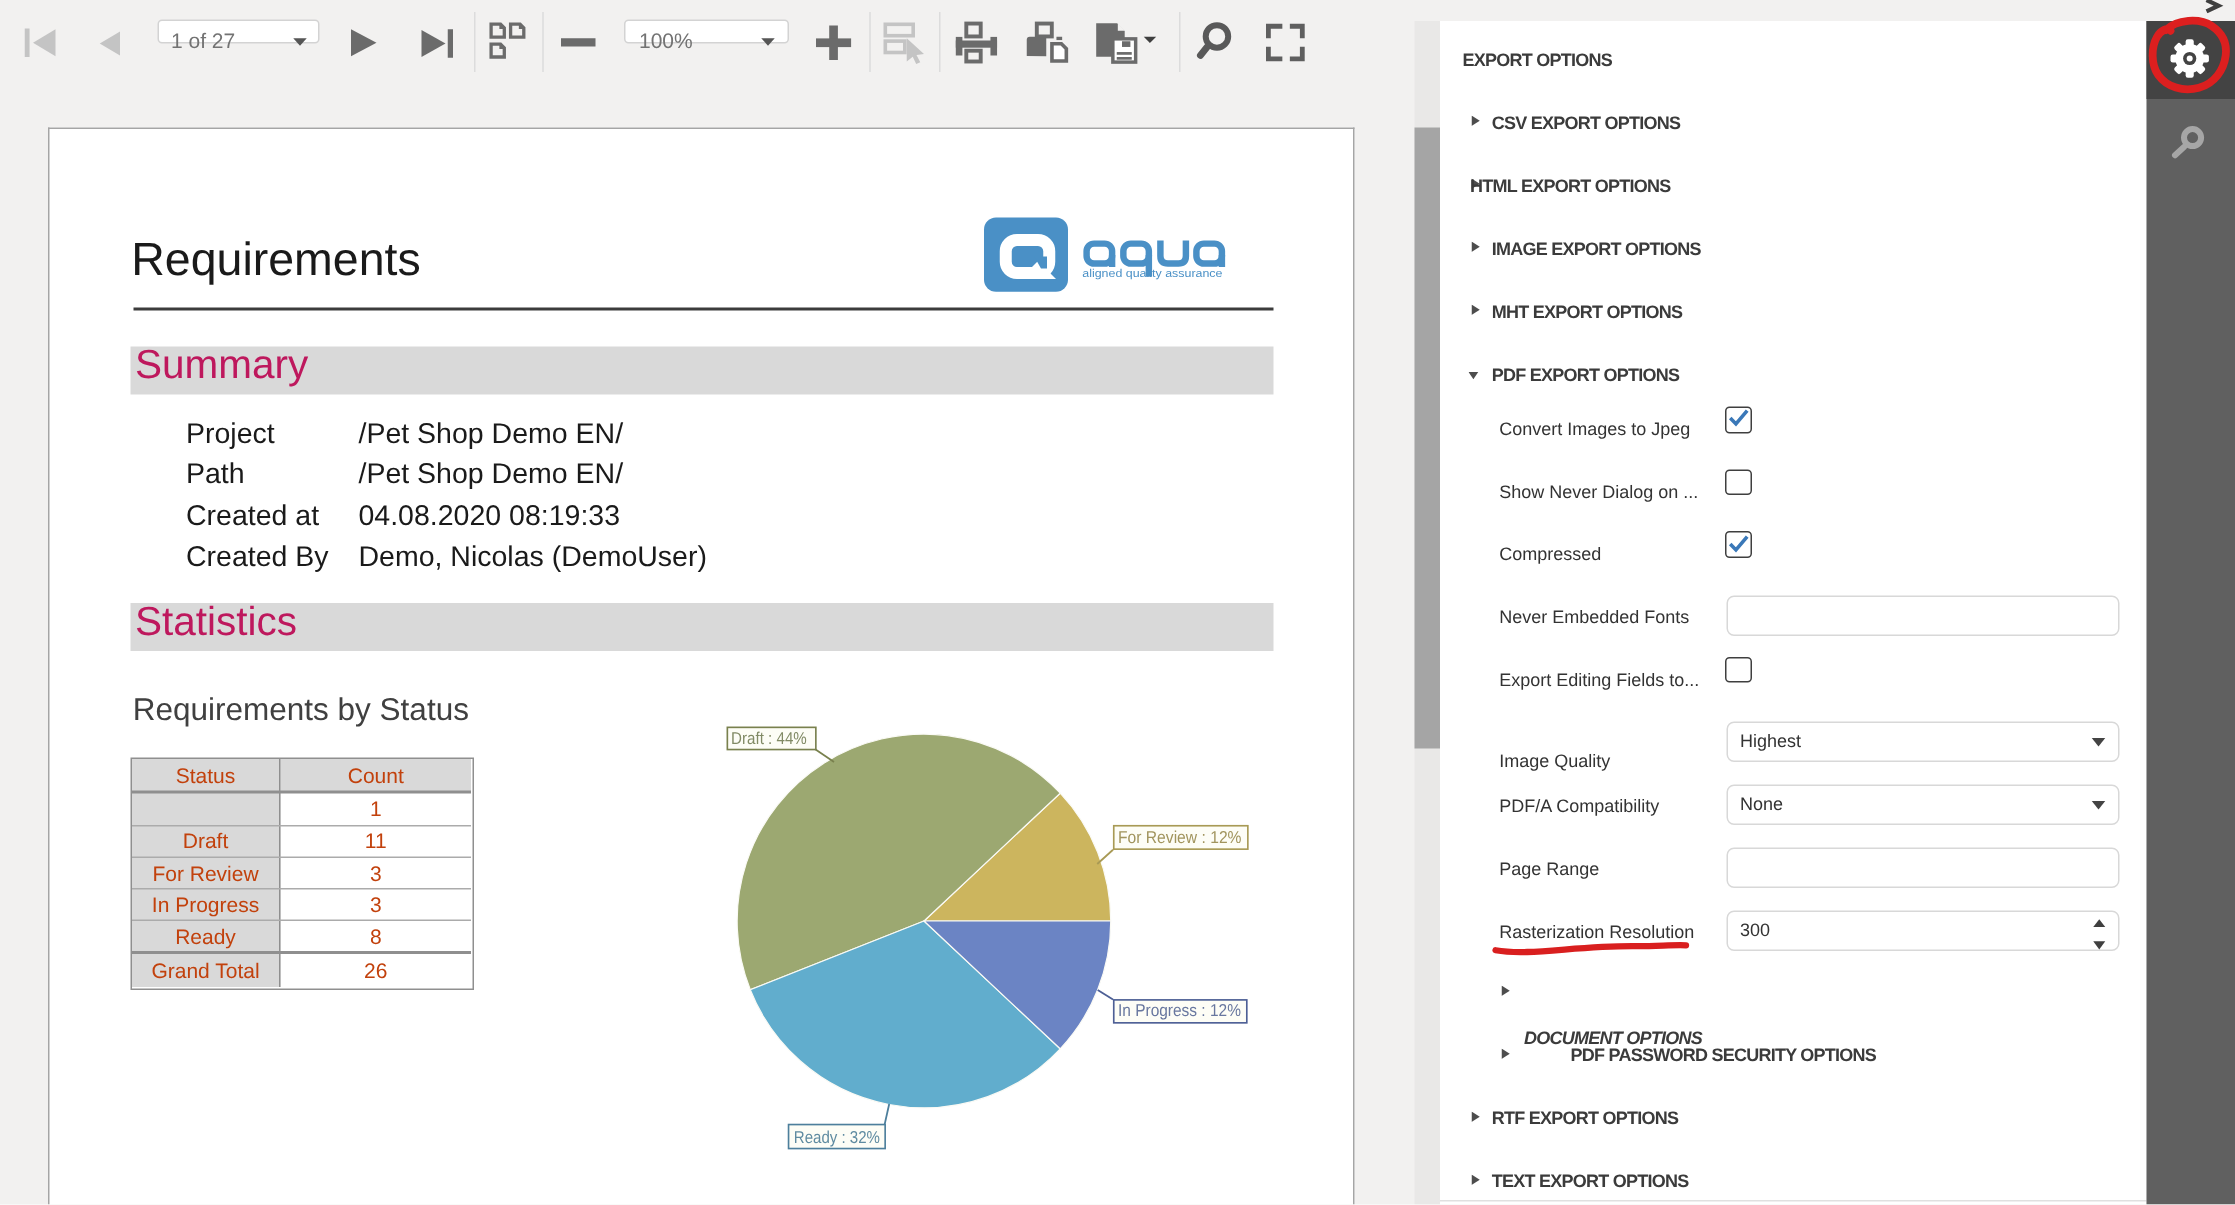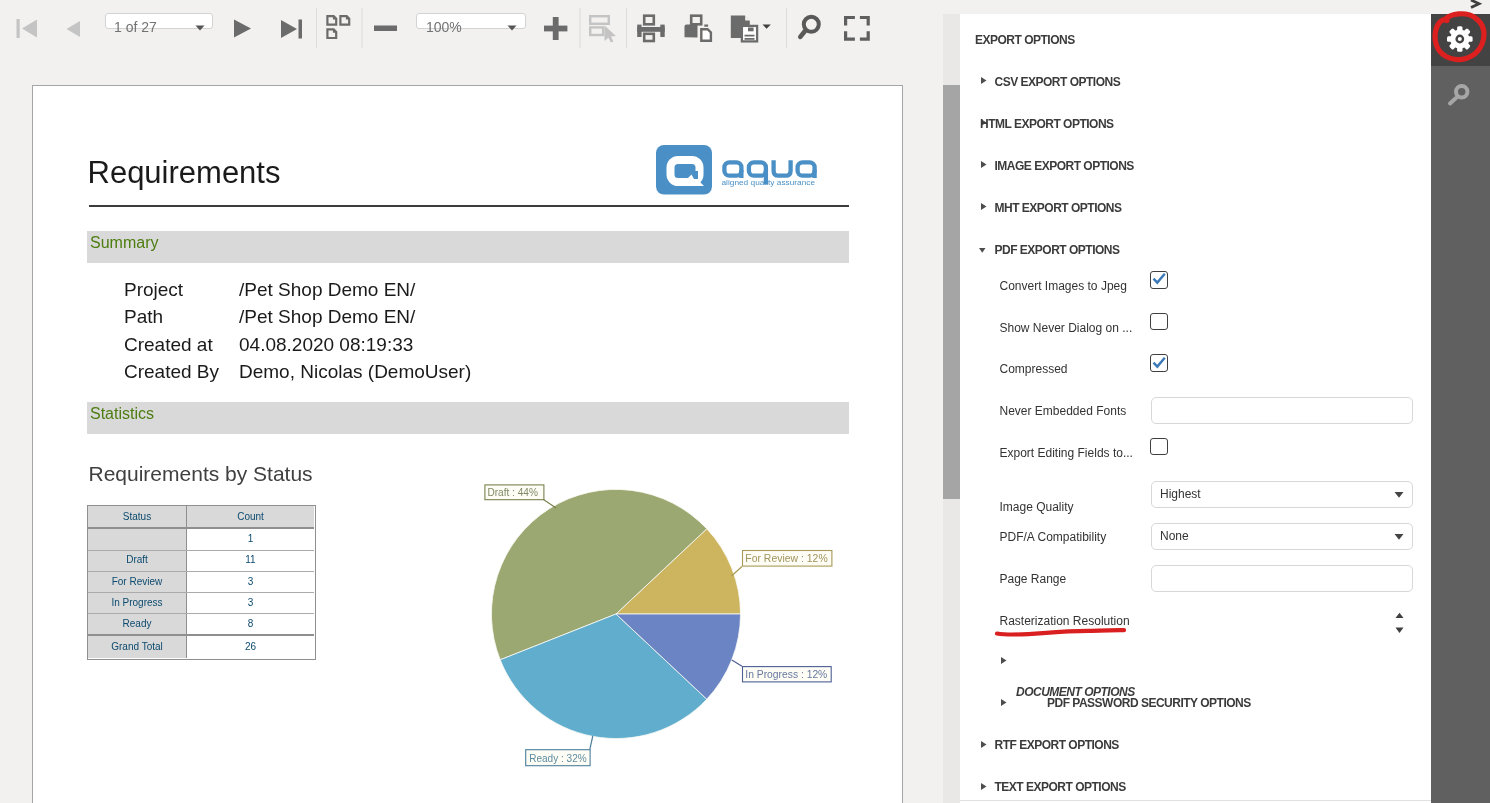--- a/index.html
+++ b/index.html
@@ -6,23 +6,23 @@
   body{width:1490px;height:803px;overflow:hidden;font-family:"Liberation Sans",sans-serif;}
   #root{position:relative;width:1490px;height:803px;background:#f2f1f0;overflow:hidden;}
   .abs{position:absolute;}
   #page{position:absolute;left:32px;top:85px;width:871px;height:718px;background:#fff;border:1px solid #a5a5a5;border-bottom:none;box-sizing:border-box;}
   #panel{position:absolute;left:960px;top:14px;width:471px;height:789px;background:#fff;}
   .phead{position:absolute;font-size:12px;font-weight:bold;color:#3b3b3b;letter-spacing:-0.5px;white-space:nowrap;line-height:12px;}
   .plabel{position:absolute;left:999.5px;font-size:12px;color:#333;white-space:nowrap;line-height:12px;}
   .pinput{position:absolute;left:1151px;width:252px;height:25.6px;background:#fff;border:1px solid #d8d8d8;border-radius:5px;font-size:12px;color:#333;line-height:25.6px;padding-left:8px;}
   .cb{position:absolute;left:1150.2px;width:17.5px;height:17.5px;background:#fff;border:1.75px solid #3f3f3f;border-radius:3px;box-sizing:border-box;}
   .combo{position:absolute;top:13px;height:16px;background:#fff;border:1px solid #d3d3d3;border-radius:3px;font-size:14px;color:#737373;line-height:26px;box-sizing:border-box;}
-  .bar{position:absolute;left:87px;width:762px;height:32px;background:#d9d9d9;color:#4d7c0f;font-size:16px;line-height:24px;}
+  .bar{position:absolute;left:87px;width:762px;height:32px;background:#d9d9d9;color:#be185d;font-size:27px;line-height:24px;}
   .drow{position:absolute;font-size:19px;color:#1a1a1a;white-space:nowrap;line-height:19px;}
-  .tcell{position:absolute;font-size:10px;color:#0c4a6e;text-align:center;line-height:14px;}
+  .tcell{position:absolute;font-size:14px;color:#c2410c;text-align:center;line-height:14px;}
   svg{display:block;}
 </style>
 </head>
 <body>
 <div id="root">
 
   <svg class="abs" style="left:0;top:0;" width="960" height="56" viewBox="0 0 960 56">
     <rect x="16.5" y="19" width="3.2" height="19" fill="#c4c4c4"></rect>
     <polygon points="37,19.5 37,37.5 22,28.5" fill="#c4c4c4"></polygon>
     <polygon points="80,21 80,37 66.5,29" fill="#c4c4c4"></polygon>
@@ -227,20 +227,21 @@
       <polygon points="0.5,0 9.5,0 5,5.7" fill="#444"></polygon>
     </svg>
   <div class="plabel" style="top:531.0999999999999px;">PDF/A Compatibility</div>
   <div class="pinput" style="top:522.8px;">None</div>
   <svg class="abs" style="left:1394px;top:534.0999999999999px;" width="10" height="6">
       <polygon points="0.5,0 9.5,0 5,5.7" fill="#444"></polygon>
     </svg>
   <div class="plabel" style="top:573.0px;">Page Range</div>
   <div class="pinput" style="top:564.7px;"></div>
   <div class="plabel" style="top:614.9px;">Rasterization Resolution</div>
+  <div class="pinput" style="top:606.6px;">300</div>
   <svg class="abs" style="left:1394.5px;top:609.6px;" width="10" height="24">
       <polygon points="0.5,8 8.5,8 4.5,2.8" fill="#3f3f3f"></polygon>
       <polygon points="0.5,17.5 8.5,17.5 4.5,23" fill="#3f3f3f"></polygon>
     </svg>
 
   <svg class="abs" style="left:990px;top:620px;" width="145" height="22" viewBox="0 0 145 22">
     <path d="M7,13.5 C30,17.5 60,10.5 100,10.8 C115,10.9 125,9.8 134,10.2" fill="none" stroke="#d91f1f" stroke-width="4.2" stroke-linecap="round"></path>
   </svg>
 
   <div class="abs" style="left:1431px;top:14px;width:59px;height:789px;background:#606060;"></div>

